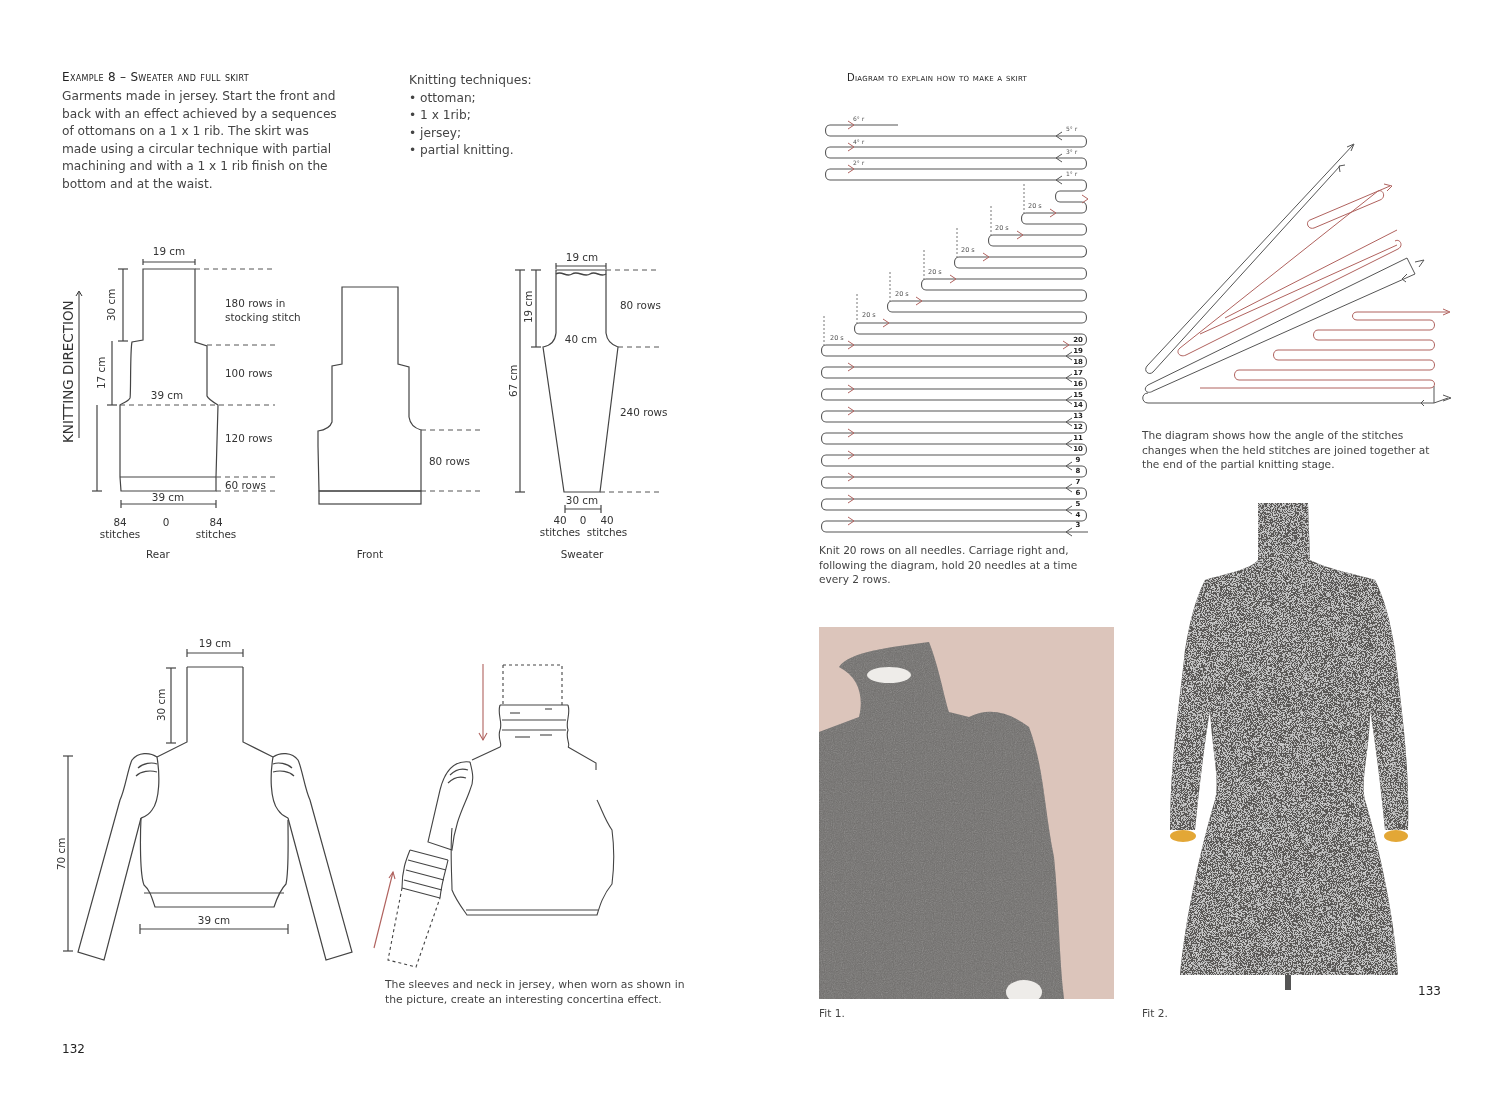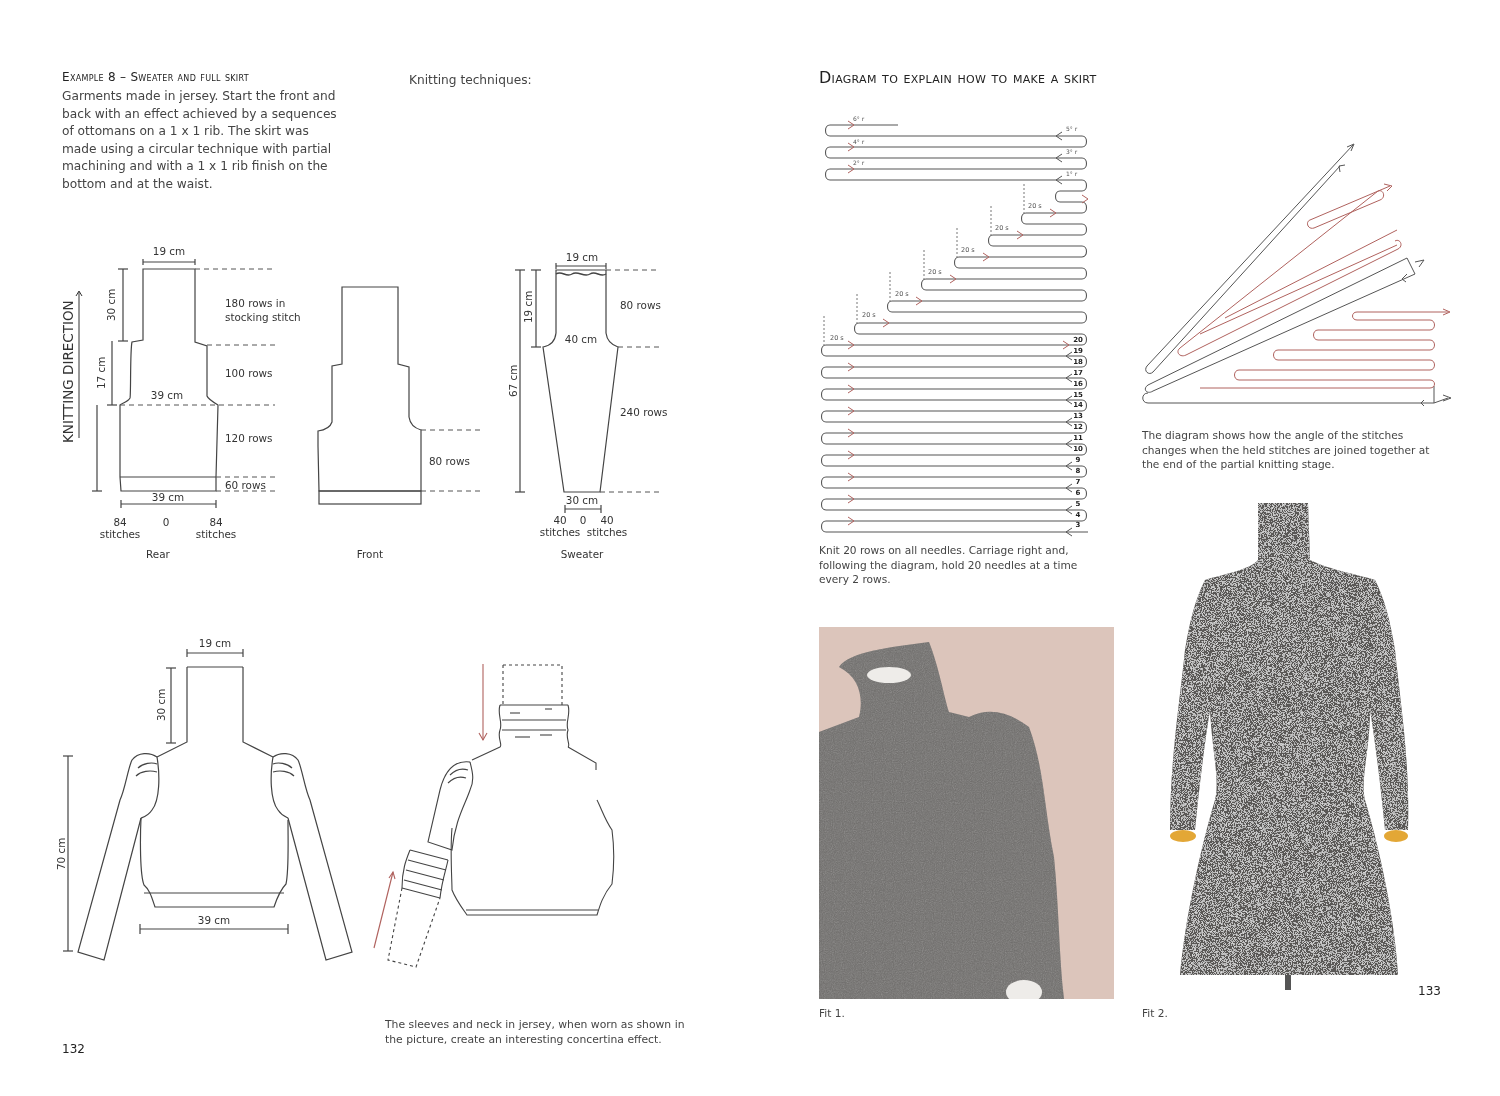--- a/index.html
+++ b/index.html
@@ -20,20 +20,26 @@
 </style>
 </head>
 <body>
 
 <div class="abs heading" style="left:62px;top:68px;">
   <span style="font-size:12px;">Example 8 – Sweater and full skirt</span>
 </div>
 <div class="abs body-text" style="left:62px;top:88px;width:285px;">Garments made in jersey. Start the front and back with an effect achieved by a sequences of ottomans on a 1 x 1 rib. The skirt was made using a circular technique with partial machining and with a 1 x 1 rib finish on the bottom and at the waist.</div>
 <div class="abs body-text" style="left:385px;top:72px;width:160px;margin-left:24px;">
   <div>Knitting techniques:</div>
+  <ul class="tech">
+    <li>ottoman;</li>
+    <li>1 x 1rib;</li>
+    <li>jersey;</li>
+    <li>partial knitting.</li>
+  </ul>
 </div>
 
 <div class="abs" style="left:60px;top:443px;transform-origin:left top;transform:rotate(-90deg);font-size:13.5px;color:#333;white-space:nowrap;">KNITTING DIRECTION</div>
 <svg style="left:74px;top:290px;" width="10" height="150">
   <line x1="5" y1="2" x2="5" y2="148" stroke="#333" stroke-width="1"></line>
   <path d="M2 6 L5 1 L8 6" fill="none" stroke="#333" stroke-width="1"></path>
 </svg>
 
 <svg style="left:0;top:0;" width="700" height="600">
   <g stroke="#444" stroke-width="1.2" fill="none">
@@ -184,26 +190,26 @@
     <path d="M410 850 C406 860 402 870 402 888 M448 860 C446 870 442 880 440 898"></path>
     <path d="M402 888 L388 960 L416 967 L440 898" stroke-dasharray="3,3"></path>
   </g>
   <g stroke="#b0625e" stroke-width="1.1" fill="none">
     <line x1="483" y1="664" x2="483" y2="740"></line>
     <path d="M479 733 L483 740 L487 733"></path>
     <line x1="374" y1="948" x2="393" y2="872"></line>
     <path d="M389 878 L393 872 L395 879"></path>
   </g>
 </svg>
-<div class="abs caption" style="left:385px;top:1018px;width:300px;font-size:10.8px;">The sleeves and neck in jersey, when worn as shown in the picture, create an interesting concertina effect.</div>
+<div class="abs caption" style="left:385px;top:978px;width:300px;font-size:10.8px;">The sleeves and neck in jersey, when worn as shown in the picture, create an interesting concertina effect.</div>
 
 <div class="pagenum" style="left:62px;top:1042px;">132</div>
 
 <div class="abs heading" style="left:819px;top:68px;">
-  <span style="font-size:16px;">Diagram to explain how to make a skirt</span>
+  <span style="font-size:10px;margin-left:28px;">Diagram to explain how to make a skirt</span>
 </div>
 
 <svg style="left:0;top:0;" width="1500" height="600">
   <g stroke="#555" stroke-width="1.1" fill="none">
 
     <path d="M898 125 L830 125 C824 125 824 136 830 136 L1082 136 C1088 136 1088 147 1082 147 L830 147 C824 147 824 158 830 158 L1082 158 C1088 158 1088 169 1082 169 L830 169 C824 169 824 180 830 180 L1082 180 C1088 180 1088 191 1082 191 L1060 191 C1054 191 1054 202 1060 202 L1082 202 C1088 202 1088 213 1082 213 L1026 213"></path>
 
     <path d="M1026 213 C1020 213 1020 224 1026 224 L1082 224 C1088 224 1088 235 1082 235 L993 235 C987 235 987 246 993 246 L1082 246 C1088 246 1088 257 1082 257 L959 257 C953 257 953 268 959 268 L1082 268 C1088 268 1088 279 1082 279 L926 279 C920 279 920 290 926 290 L1082 290 C1088 290 1088 301 1082 301 L892 301 C886 301 886 312 892 312 L1082 312 C1088 312 1088 323 1082 323 L859 323 C853 323 853 334 859 334 L1082 334 C1088 334 1088 345 1082 345 L826 345"></path>
 
     <path d="M826 345 C820 345 820 356 826 356 L1082 356 C1088 356 1088 367 1082 367 L826 367 C820 367 820 378 826 378 L1082 378 C1088 378 1088 389 1082 389 L826 389 C820 389 820 400 826 400 L1082 400 C1088 400 1088 411 1082 411 L826 411 C820 411 820 422 826 422 L1082 422 C1088 422 1088 433 1082 433 L826 433 C820 433 820 444 826 444 L1082 444 C1088 444 1088 455 1082 455 L826 455 C820 455 820 466 826 466 L1082 466 C1088 466 1088 477 1082 477 L826 477 C820 477 820 488 826 488 L1082 488 C1088 488 1088 499 1082 499 L826 499 C820 499 820 510 826 510 L1082 510 C1088 510 1088 521 1082 521 L826 521 C820 521 820 532 826 532 L1088 532"></path>

